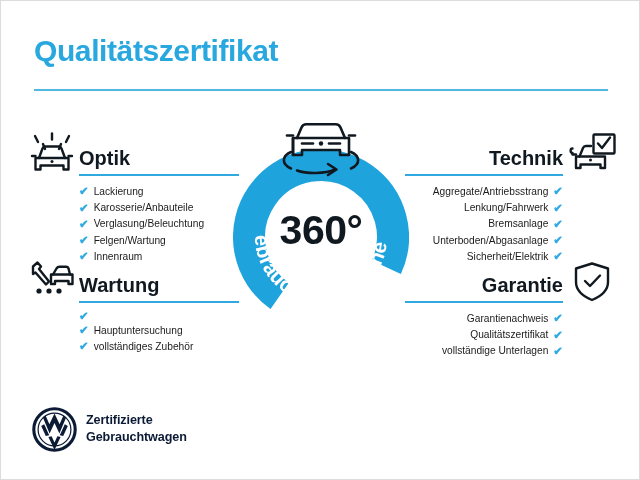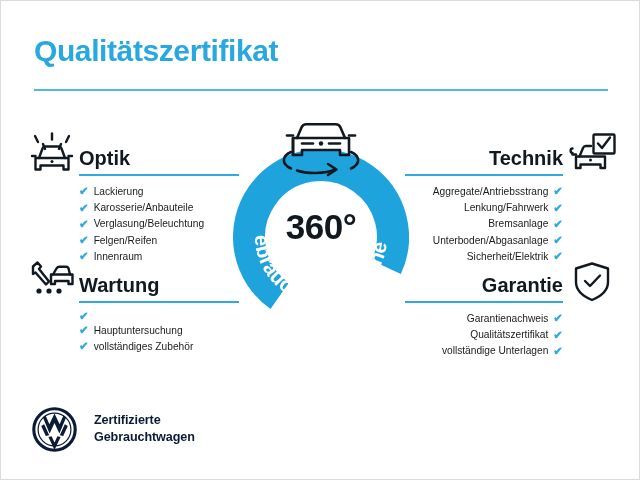--- a/index.html
+++ b/index.html
@@ -115,21 +115,21 @@
     width: 108px;
     height: 62px;
     line-height: 0;
   }
   #badge-360 {
     position: absolute;
     left: 232px;
     top: 206px;
     width: 176px;
     text-align: center;
-    font-size: 35px;
+    font-size: 41px;
     font-weight: bold;
     color: #101820;
     letter-spacing: -0.5px;
   }
 
   
   #vw-logo {
     position: absolute;
     left: 31px;
     top: 406px;
@@ -139,21 +139,20 @@
   }
   #vw-text {
     position: absolute;
     left: 85px;
     top: 411px;
     font-size: 12.6px;
     font-weight: bold;
     color: #0b1a35;
     line-height: 17px;
     letter-spacing: -0.1px;
-    margin-left: 8px;
   }
 </style>
 </head>
 <body>
 
 <div id="page">
 
   <div id="title">Qualitätszertifikat</div>
   <div id="title-rule"></div>
 
@@ -184,21 +183,21 @@
       <li>
           <span class="chk">✔</span>
           <span>Karosserie/Anbauteile</span>
         </li>
       <li>
           <span class="chk">✔</span>
           <span>Verglasung/Beleuchtung</span>
         </li>
       <li>
           <span class="chk">✔</span>
-          <span>Felgen/Reifen</span>
+          <span>Felgen/Wartung</span>
         </li>
       <li>
           <span class="chk">✔</span>
           <span>Innenraum</span>
         </li>
     </ul>
   </div>
 
   <div class="sec-icon" style="left:26px; top:259px; width:50px; height:44px;">
     <svg width="50" height="44" viewBox="0 0 50 44" fill="none" stroke="#101820" stroke-width="2.4" stroke-linecap="round" stroke-linejoin="round">

